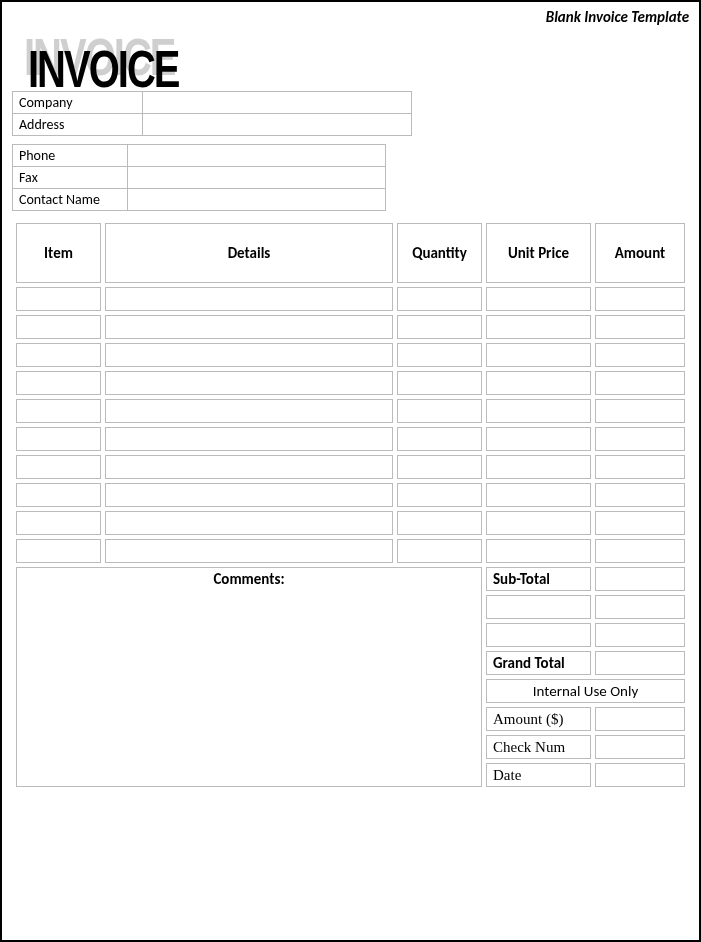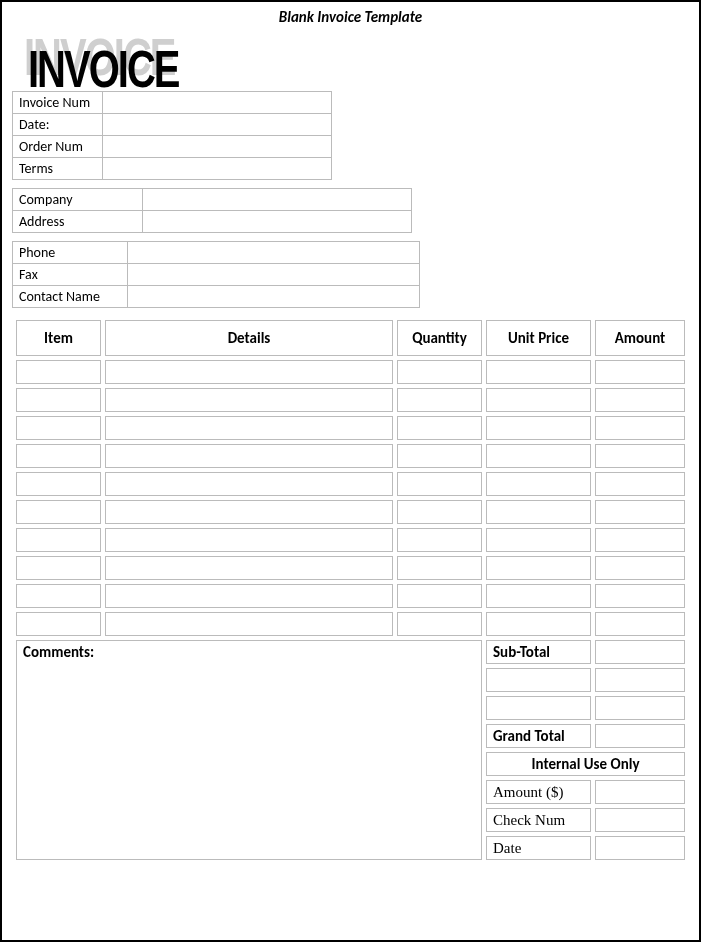--- a/index.html
+++ b/index.html
@@ -12,21 +12,21 @@
     color: #000;
   }
   .page {
     width: 701px;
     height: 942px;
     border: 2px solid #000;
     padding: 6px 10px 10px 10px;
     position: relative;
   }
   .top-label {
-    text-align: center;
+    text-align: right;
     font-weight: bold;
     font-style: italic;
     font-size: 15px;
     margin-bottom: 2px;
   }
   .logo {
     position: relative;
     height: 55px;
     margin-bottom: 8px;
     margin-left: 12px;
@@ -60,32 +60,32 @@
     padding: 2px 6px;
     height: 22px;
     font-size: 14px;
   }
   .info-block .lbl { }
   .info-block .val { }
   #block1 { width: 320px; }
   #block1 .lbl { width: 90px; }
   #block2 { width: 400px; }
   #block2 .lbl { width: 130px; }
-  #block3 { width: 408px; padding-left: 20px; }
+  #block3 { width: 374px; padding-left: 20px; }
   #block3 .lbl { width: 115px; }
 
   .items-table {
     width: 100%;
     border-collapse: separate;
     border-spacing: 4px;
     margin-top: 4px;
   }
   .items-table th {
     border: 1px solid #bbb;
-    padding: 8px 6px;
+    padding: 20px 6px;
     font-weight: bold;
     font-size: 15px;
     text-align: center;
     height: 28px;
   }
   .items-table td {
     border: 1px solid #bbb;
     height: 24px;
     padding: 2px 5px;
     font-size: 14px;
@@ -105,56 +105,36 @@
 
   .totals td {
     border: 1px solid #bbb;
     height: 24px;
     padding: 2px 6px;
     font-size: 15px;
   }
   .totals .lbl { font-weight: bold; }
   .totals .lbl-plain { font-weight: normal; font-family: Liberation Serif, serif; }
   .totals .hdr {
-    font-weight: bold;
+    font-weight: normal;
     text-align: center;
   }
 </style>
 </head>
 <body>
 
 <div class="page">
 
   <div class="top-label">Blank Invoice Template</div>
 
   <div class="logo">
     <span class="shadow">INVOICE</span>
     <span class="front">INVOICE</span>
   </div>
 
-  <table id="block1" class="info-block">
-    <tbody>
-        <tr>
-      <td class="lbl">Invoice Num</td>
-      <td class="val"></td>
-    </tr>
-    <tr>
-      <td class="lbl">Date:</td>
-      <td class="val"></td>
-    </tr>
-    <tr>
-      <td class="lbl">Order Num</td>
-      <td class="val"></td>
-    </tr>
-    <tr>
-      <td class="lbl">Terms</td>
-      <td class="val"></td>
-    </tr>
-  </tbody>
-    </table>
 
   <table id="block2" class="info-block">
     <tbody>
         <tr>
           <td class="lbl">Company</td>
           <td class="val"></td>
         </tr>
     <tr>
           <td class="lbl">Address</td>
           <td class="val"></td>
@@ -263,21 +243,21 @@
         <tr>
           <td></td>
           <td></td>
           <td></td>
           <td></td>
           <td></td>
         </tr>
       </tbody>
     <tbody class="totals">
       <tr>
-        <td colspan="3" rowspan="8" class="comments-box" style="vertical-align:top;">
+        <td colspan="3" rowspan="8" class="comments-box" style="vertical-align:top;text-align:center;">
           <span>Comments:</span>
         </td>
         <td class="lbl">Sub-Total</td>
         <td></td>
       </tr>
       <tr>
         <td class="lbl-plain"></td>
         <td></td>
       </tr>
       <tr>

